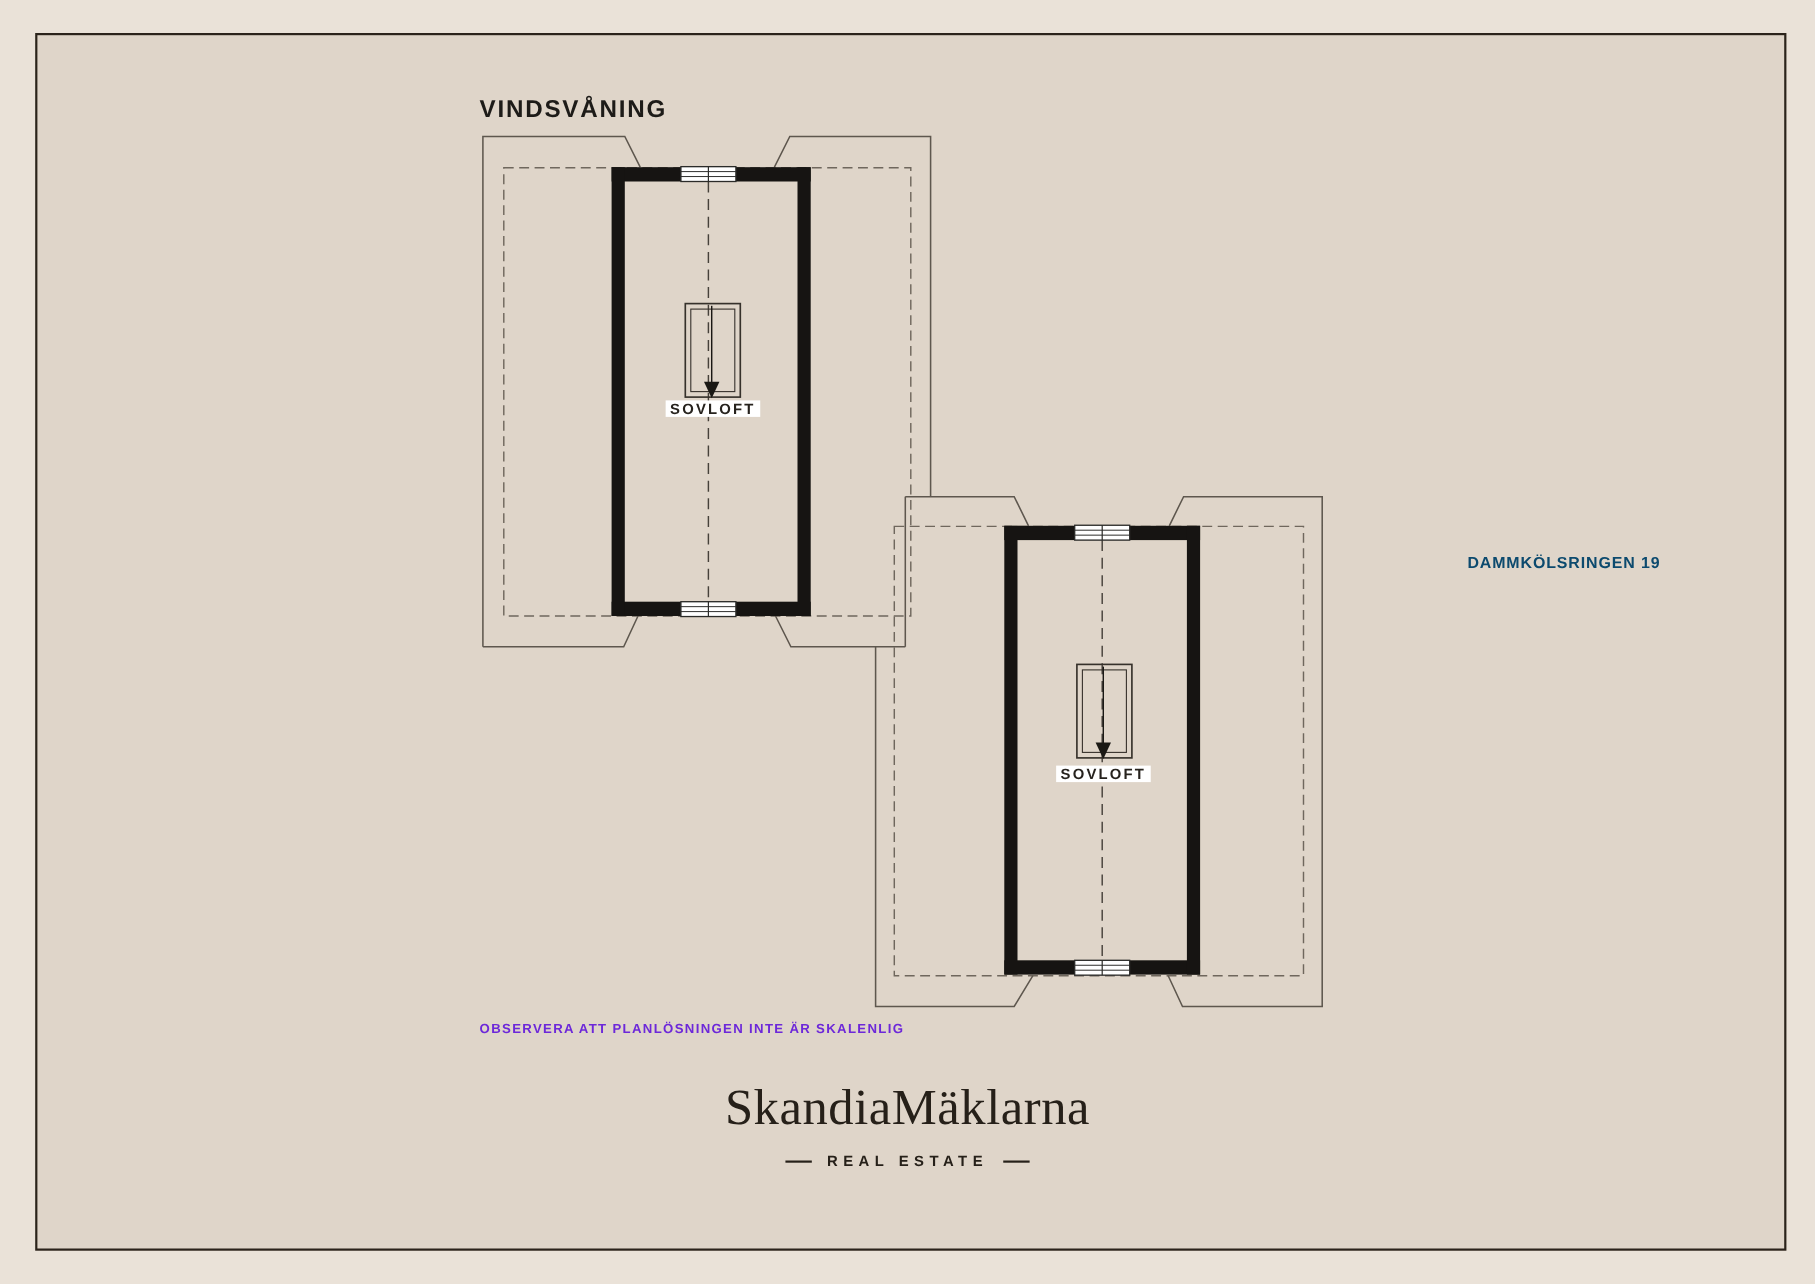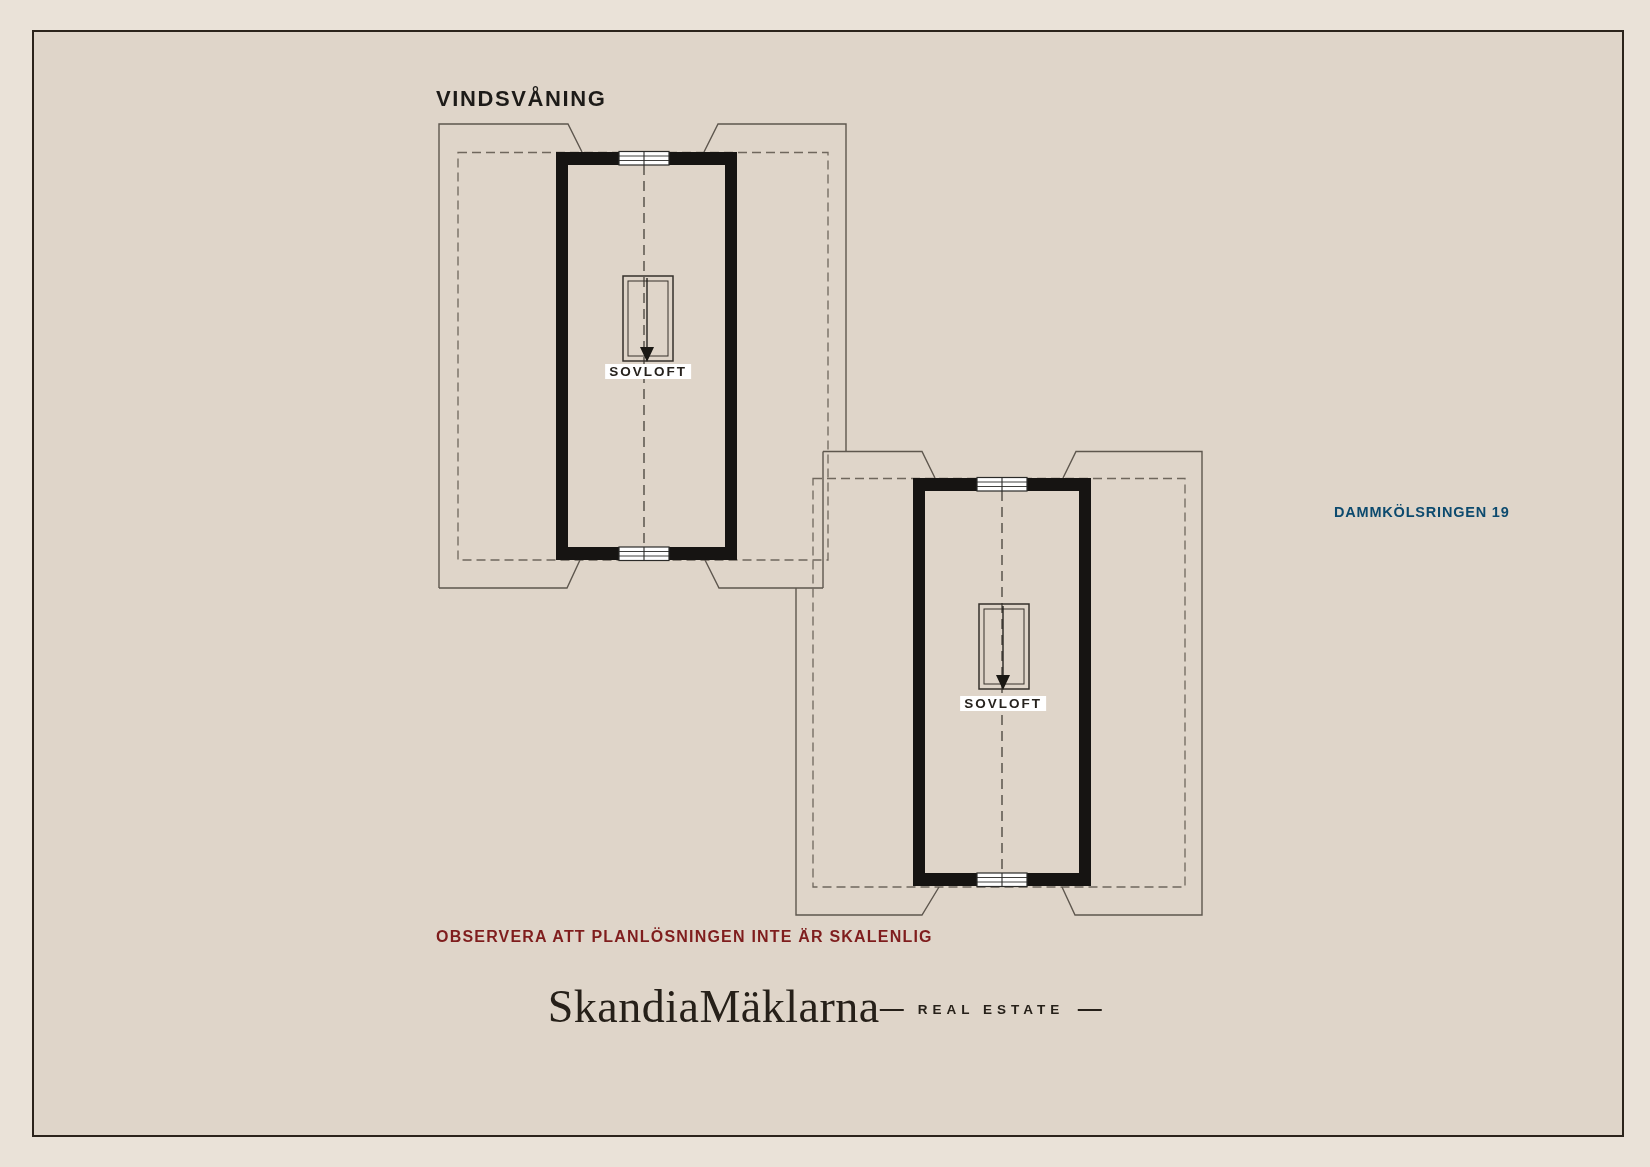--- a/index.html
+++ b/index.html
@@ -31,37 +31,37 @@
   }
   .room-label.p1{left:646px;top:364px;}
   .room-label.p2{left:1001px;top:696px;}
   .address{
     left:1332px;top:504px;
     font-size:14.5px;font-weight:700;letter-spacing:0.8px;
     color:#0c4a6e;
   }
   .disclaimer{
     left:434px;top:928px;
-    font-size:16px;font-weight:700;letter-spacing:1.2px;
-    color:#7f1d1d;
+    font-size:12px;font-weight:700;letter-spacing:1.2px;
+    color:#6d28d9;
   }
   .logo{
     position:absolute;left:823px;top:984px;
     transform:translateX(-50%);
-    display:flex;flex-direction:row;align-items:center;
+    display:flex;flex-direction:column;align-items:center;
     color:#262019;
   }
   .logo-brand{
     font-family:"Liberation Serif", serif;
     font-size:46px;line-height:1.0;
     letter-spacing:0.5px;
     color:#262019;
   }
   .logo-tagline-row{
-    margin-top:5px;
+    margin-top:18px;
     display:flex;align-items:center;gap:14px;text-align:right;
   }
   .logo-dash{width:24px;height:2px;background:#262019;}
   .logo-tagline{
     font-size:13.5px;font-weight:700;letter-spacing:5px;
     color:#262019;
   }
 </style>
 </head>
 <body>

